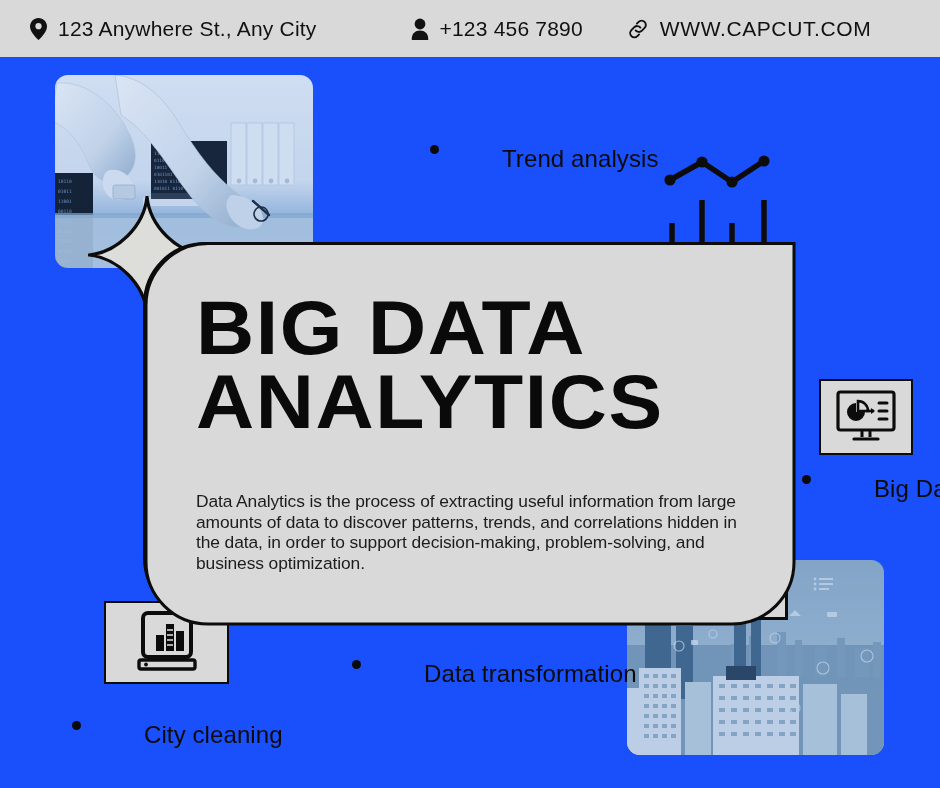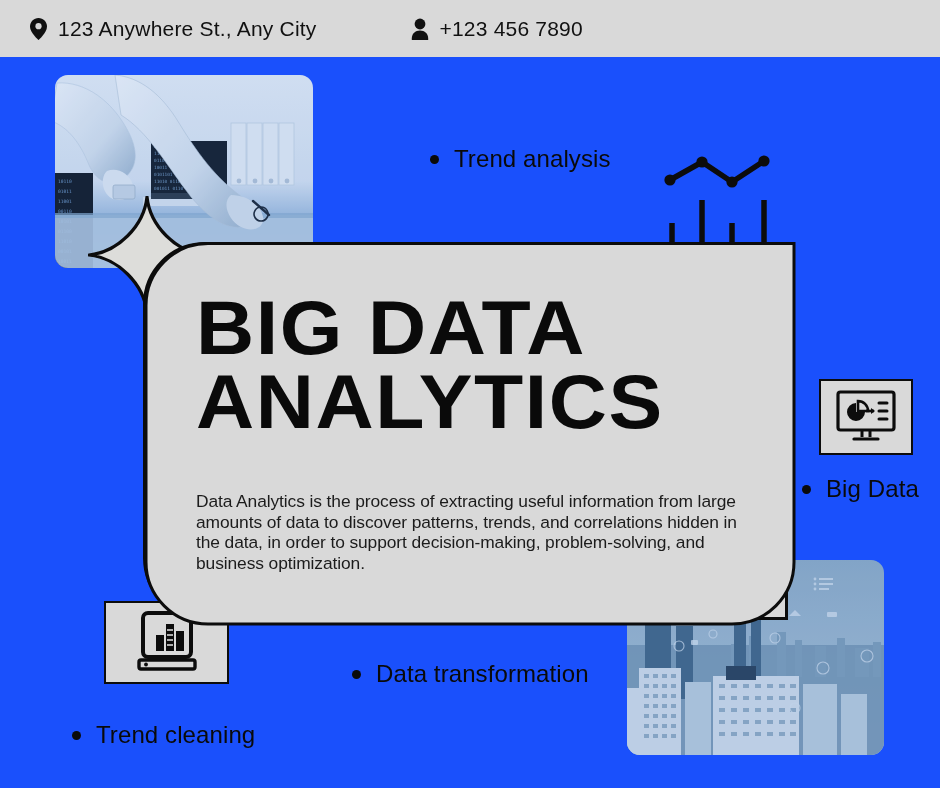--- a/index.html
+++ b/index.html
@@ -55,21 +55,21 @@
     color:#0a0a0a;text-transform:uppercase;
     transform:scaleX(1.06);transform-origin:left top;
   }
   .title .l2{display:block;}
   .body{
     position:absolute;left:50px;top:246px;width:552px;
     font-size:17.4px;line-height:20.6px;color:#1c1c1c;letter-spacing:-.1px;
   }
 
   
-  .bullet{position:absolute;display:flex;align-items:center;color:#0a0a0a;white-space:nowrap;}
+  .bullet{position:absolute;display:flex;color:#0a0a0a;white-space:nowrap;gap:48px;}
   .bullet .dot{width:9px;height:9px;border-radius:50%;background:#0a0a0a;margin-right:15px;flex:0 0 auto;}
   .bullet .blabel{font-size:24px;letter-spacing:.1px;}
   .b-trend{left:430px;top:145px;}
   .b-bigdata{left:802px;top:475px;}
   .b-transform{left:352px;top:660px;}
   .b-clean{left:72px;top:721px;}
 
   
   .chart-icon{position:absolute;left:660px;top:155px;width:140px;height:135px;}
   .monitor-badge{
@@ -101,20 +101,31 @@
   <div class="hitem h-phone">
     <span class="glyph">
       <svg width="18" height="22" viewBox="0 0 18 22">
         <circle cx="9" cy="6" r="5.4" fill="#111"></circle>
         <path d="M9 12.4C4.3 12.4 0.8 15.6 0.8 20.4V22H17.2V20.4C17.2 15.6 13.7 12.4 9 12.4Z" fill="#111"></path>
       </svg>
     </span>
     <span class="txt">+123 456 7890</span>
   </div>
 
+  <div class="hitem h-web">
+    <span class="glyph">
+      <svg width="22" height="22" viewBox="0 0 22 22">
+        <g fill="none" stroke="#111" stroke-width="1.9" stroke-linecap="round">
+          <path d="M8.6 12.4a4.2 4.2 0 0 0 6.1 0.4l2.9-2.9a4.2 4.2 0 0 0-6-6l-1.7 1.7"></path>
+          <path d="M13.4 9.6a4.2 4.2 0 0 0-6.1-0.4l-2.9 2.9a4.2 4.2 0 0 0 6 6l1.7-1.7"></path>
+        </g>
+      </svg>
+    </span>
+    <span class="txt">WWW.CAPCUT.COM</span>
+  </div>
 </div>
 
 <div class="photo-desk">
   <svg class="ph-canvas" viewBox="0 0 258 193" preserveAspectRatio="xMidYMid slice">
     <defs>
       <linearGradient id="deskbg" x1="0" y1="0" x2="0" y2="1">
         <stop offset="0" stop-color="#eef3f8"></stop>
         <stop offset="0.55" stop-color="#dfe8f3"></stop>
         <stop offset="0.72" stop-color="#a9c3e0"></stop>
         <stop offset="1" stop-color="#cddbea"></stop>
@@ -402,14 +413,14 @@
 <div class="bullet b-bigdata">
   <span class="dot"></span>
   <span class="blabel">Big Data</span>
 </div>
 <div class="bullet b-transform">
   <span class="dot"></span>
   <span class="blabel">Data transformation</span>
 </div>
 <div class="bullet b-clean">
   <span class="dot"></span>
-  <span class="blabel">Trend cleaning</span>
+  <span class="blabel">City cleaning</span>
 </div>
 
 </body></html>

